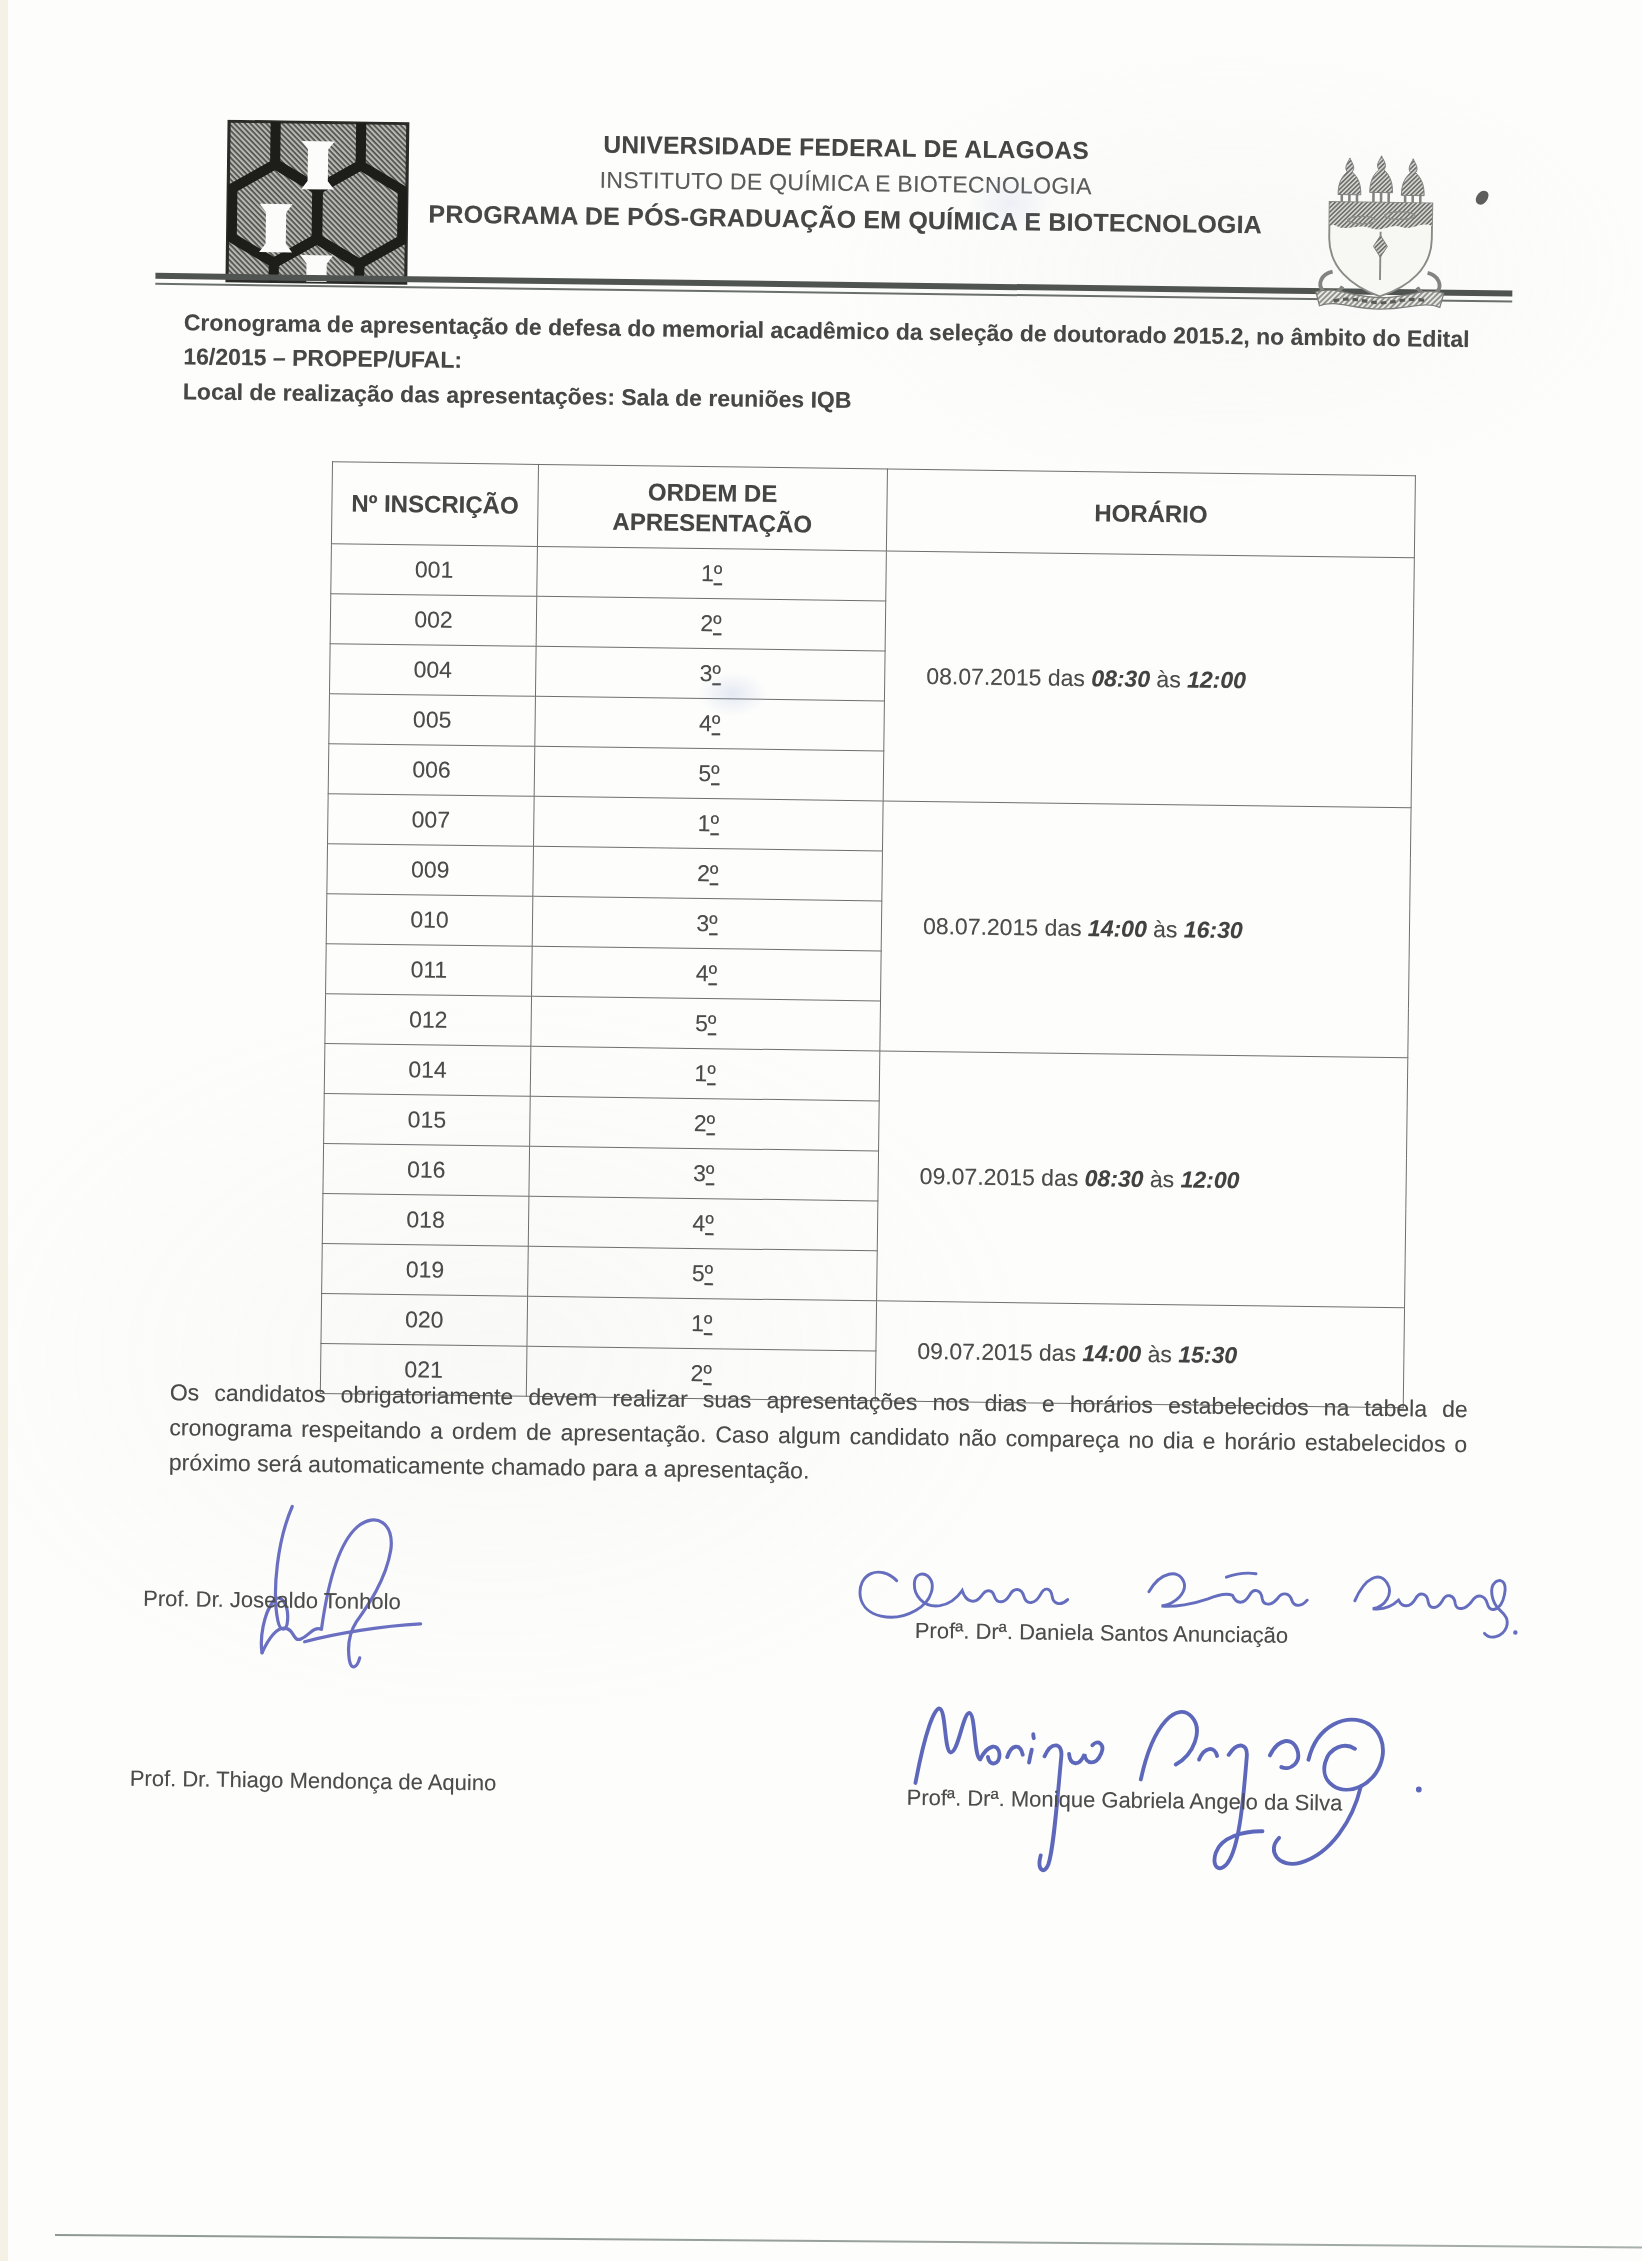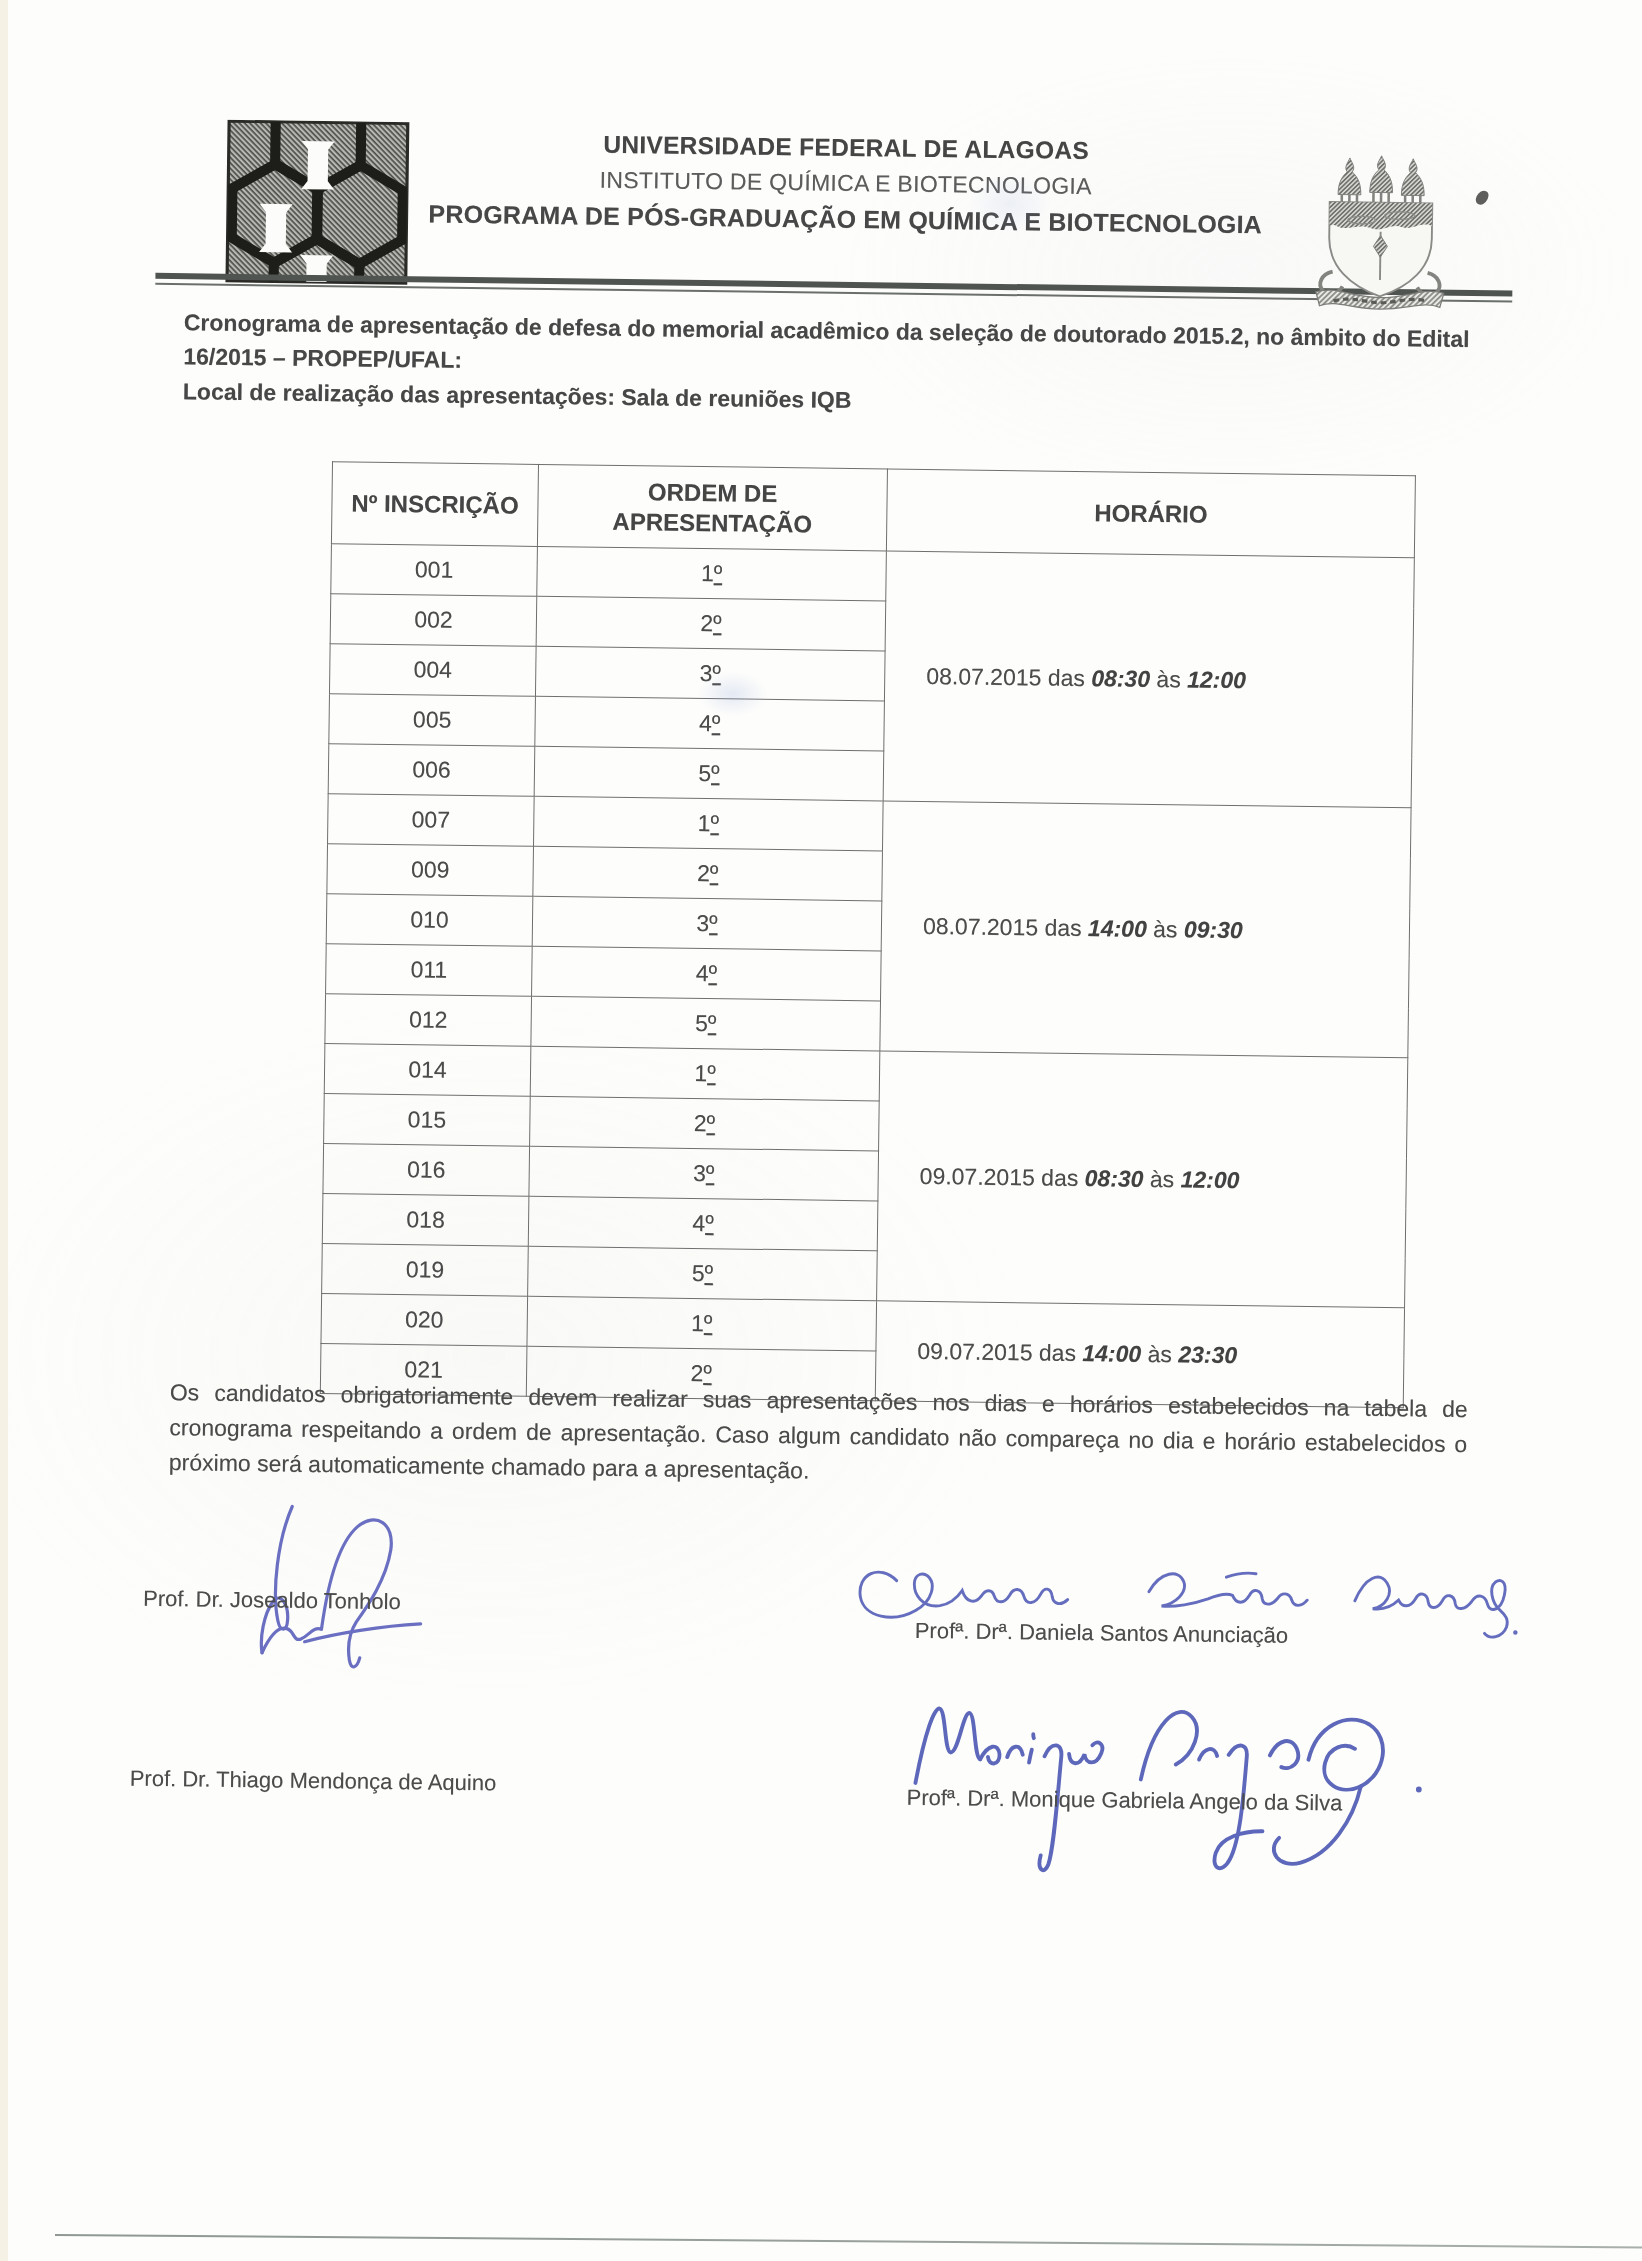--- a/index.html
+++ b/index.html
@@ -205,21 +205,21 @@
       </tr>
       <tr>
         <td>006</td>
         <td><span>5</span><span class="osuf">º</span></td>
       </tr>
 
       <tr>
         <td>007</td>
         <td><span>1</span><span class="osuf">º</span></td>
         <td class="c3" rowspan="5">
-          <span>08.07.2015 das</span> <b>14:00</b> <span>às</span> <b>09:30</b>
+          <span>08.07.2015 das</span> <b>14:00</b> <span>às</span> <b>16:30</b>
         </td>
       </tr>
       <tr>
         <td>009</td>
         <td><span>2</span><span class="osuf">º</span></td>
       </tr>
       <tr>
         <td>010</td>
         <td><span>3</span><span class="osuf">º</span></td>
       </tr>
@@ -253,21 +253,21 @@
       </tr>
       <tr>
         <td>019</td>
         <td><span>5</span><span class="osuf">º</span></td>
       </tr>
 
       <tr>
         <td>020</td>
         <td><span>1</span><span class="osuf">º</span></td>
         <td class="c3" rowspan="2">
-          <span>09.07.2015 das</span> <b>14:00</b> <span>às</span> <b>23:30</b>
+          <span>09.07.2015 das</span> <b>14:00</b> <span>às</span> <b>15:30</b>
         </td>
       </tr>
       <tr>
         <td>021</td>
         <td><span>2</span><span class="osuf">º</span></td>
       </tr>
     </tbody>
   </table>
 
   <div class="note soft">Os candidatos obrigatoriamente devem realizar suas apresentações nos dias e horários estabelecidos na tabela de cronograma respeitando a ordem de apresentação. Caso algum candidato não compareça no dia e horário estabelecidos o próximo será automaticamente chamado para a apresentação.</div>

